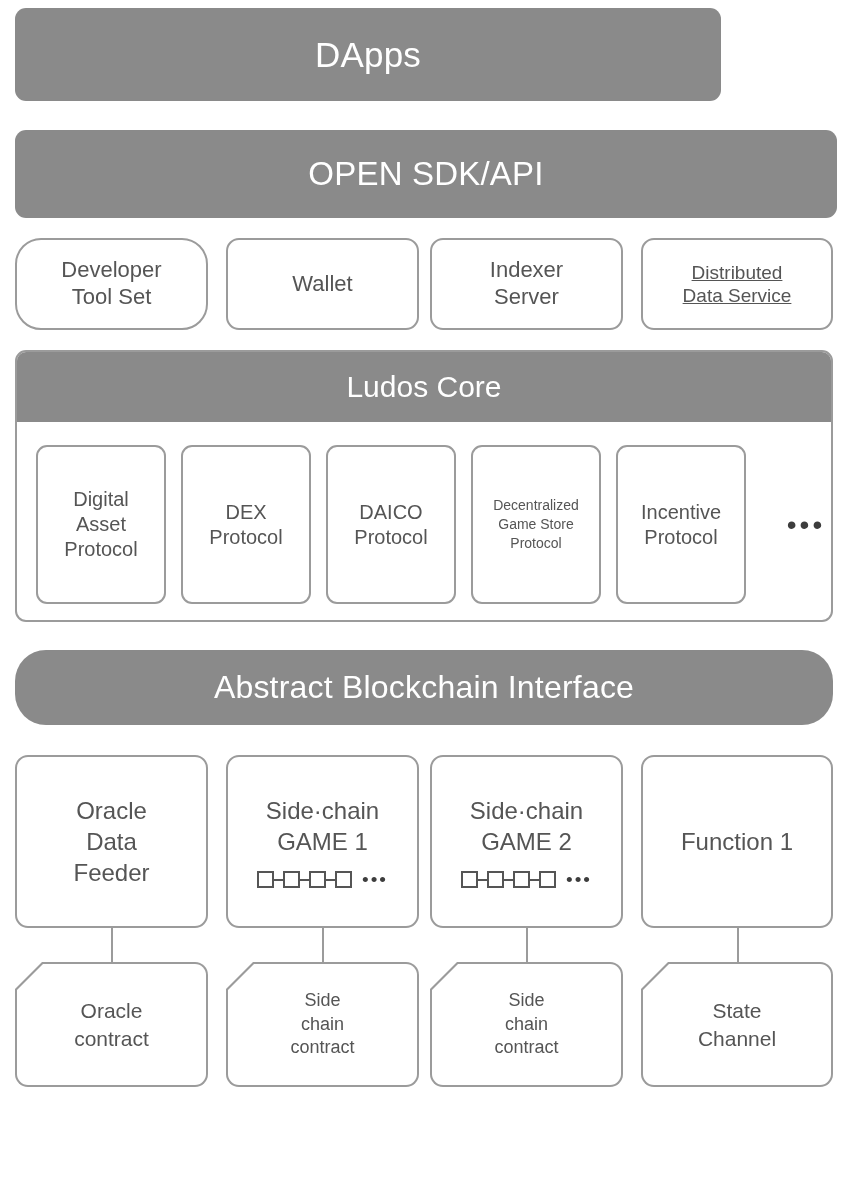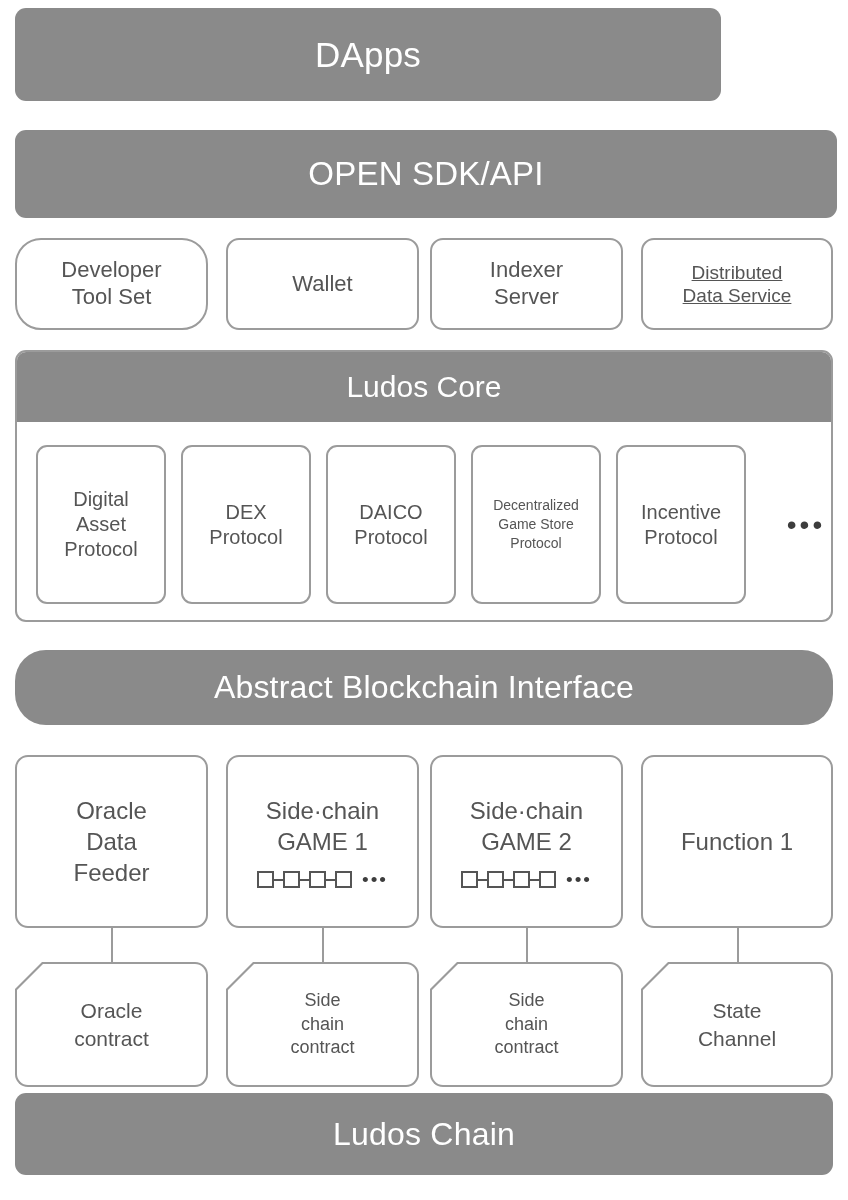--- a/index.html
+++ b/index.html
@@ -355,15 +355,14 @@
 
   <div class="wbox contract-box" style="left:641px;width:192px;">
     <span class="clip"></span>
     <span class="clip-inner"></span>
     <div class="ctext">
       <span>State</span><br>
       <span>Channel</span>
     </div>
   </div>
 
-  <div class="band" id="ludos-chain-band">Ludos Chain</div>
 
 </div>
 
 </body></html>

